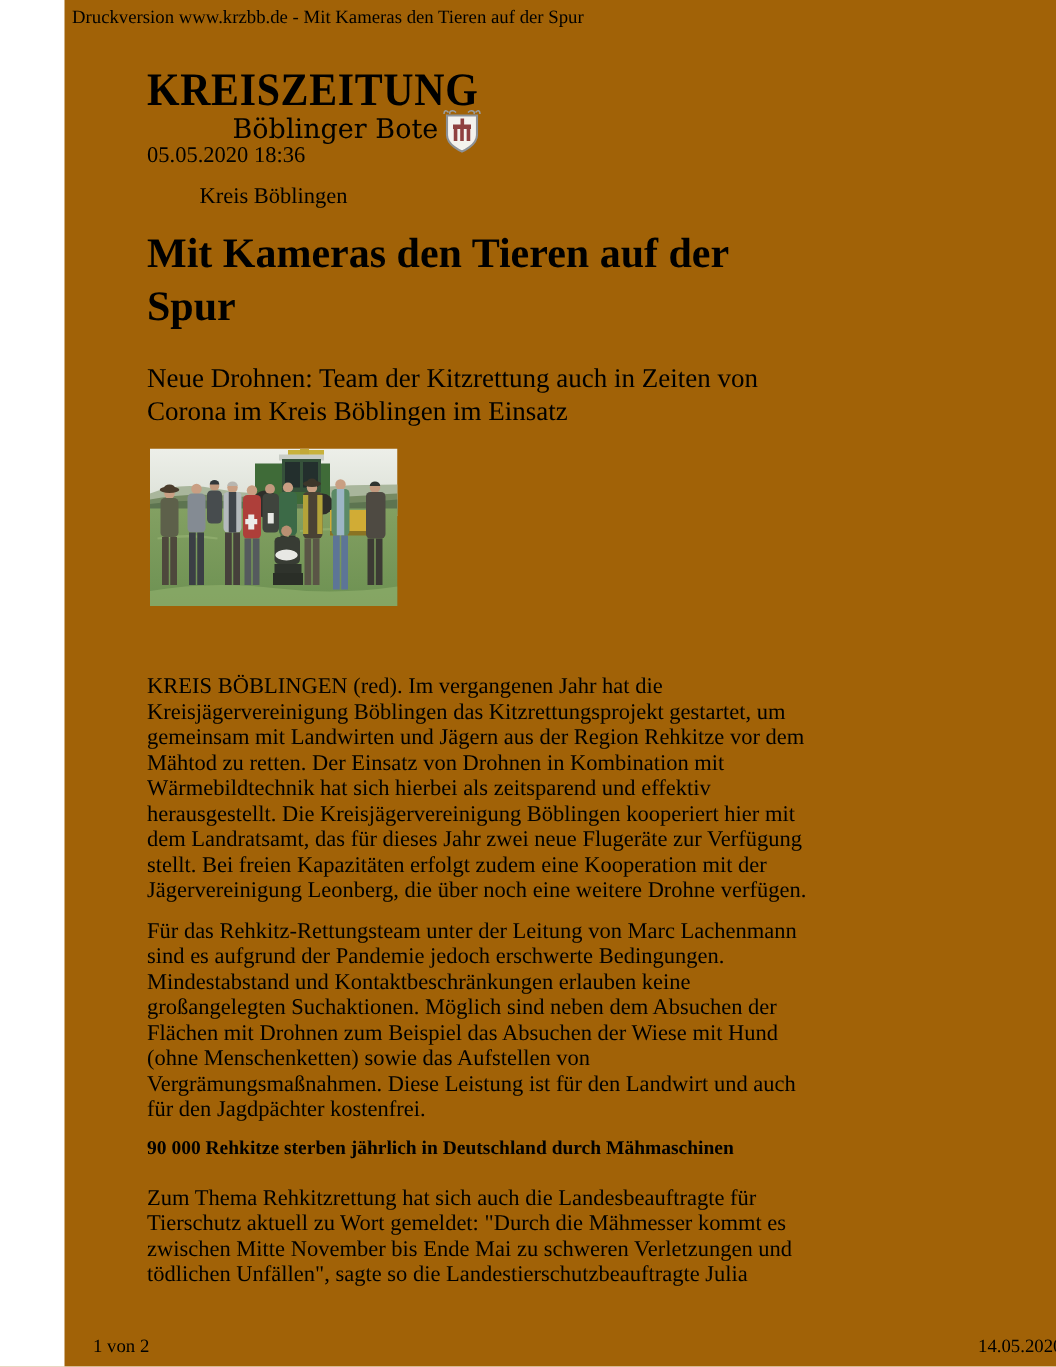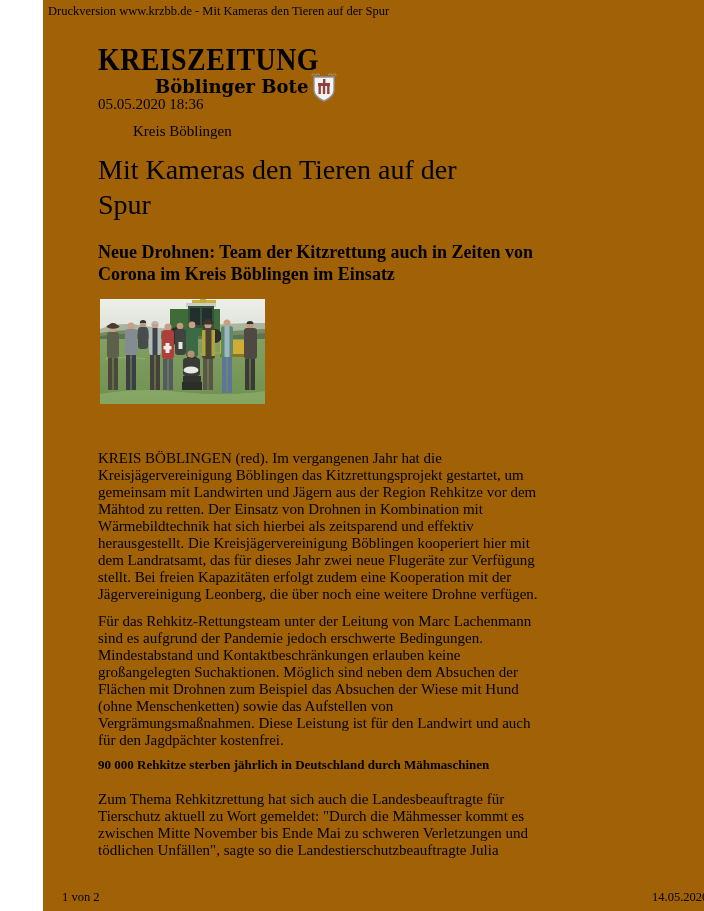--- a/index.html
+++ b/index.html
@@ -9,30 +9,30 @@
   }
   .print-hdr{position:absolute;top:4px;font-size:12.5px;white-space:nowrap;}
   .hdr-left{left:5px;}
   .hdr-right{right:4px;}
   .masthead{position:absolute;left:55px;top:44px;}
   .np-name{
     font-size:31px;font-weight:bold;line-height:1.05;letter-spacing:.5px;
     transform:scaleX(.9);transform-origin:left top;white-space:nowrap;
   }
   .np-subrow{display:flex;align-items:flex-start;gap:3px;margin-left:57px;margin-top:-1px;}
-  .np-subname{font-size:18px;font-weight:bold;font-family:"DejaVu Serif",serif;white-space:nowrap;}
+  .np-subname{font-size:18px;font-weight:normal;font-family:"DejaVu Serif",serif;white-space:nowrap;}
   .crest{width:26px;height:31px;margin-top:-3px;}
   .dateline{position:absolute;left:55px;top:96px;font-size:15px;}
   .kicker{position:absolute;left:90px;top:123px;font-size:15px;}
   .headline{
-    position:absolute;left:55px;top:152px;font-size:28px;font-weight:normal;
+    position:absolute;left:55px;top:152px;font-size:28px;font-weight:bold;
     line-height:35px;white-space:pre-line;width:520px;
   }
   .subhead{
-    position:absolute;left:55px;top:241px;font-size:18px;font-weight:bold;
+    position:absolute;left:55px;top:241px;font-size:18px;font-weight:normal;
     line-height:22px;white-space:pre-line;width:520px;
   }
   .photo{position:absolute;left:57px;top:299px;width:165px;height:105px;}
   .photo svg{display:block;width:165px;height:105px;}
   .caption{position:absolute;left:55px;top:404px;font-size:15px;line-height:19px;white-space:pre-line;width:520px;}
   .para{position:absolute;left:55px;font-size:15px;line-height:17px;white-space:pre-line;width:520px;}
   #p1{top:450px;} #p2{top:613px;} #p3{top:791px;}
   .crosshead{position:absolute;left:55px;top:757px;font-size:13px;font-weight:bold;white-space:nowrap;}
   .print-ftr{position:absolute;top:890px;font-size:12.5px;white-space:nowrap;}
   .ftr-left{left:19px;}

